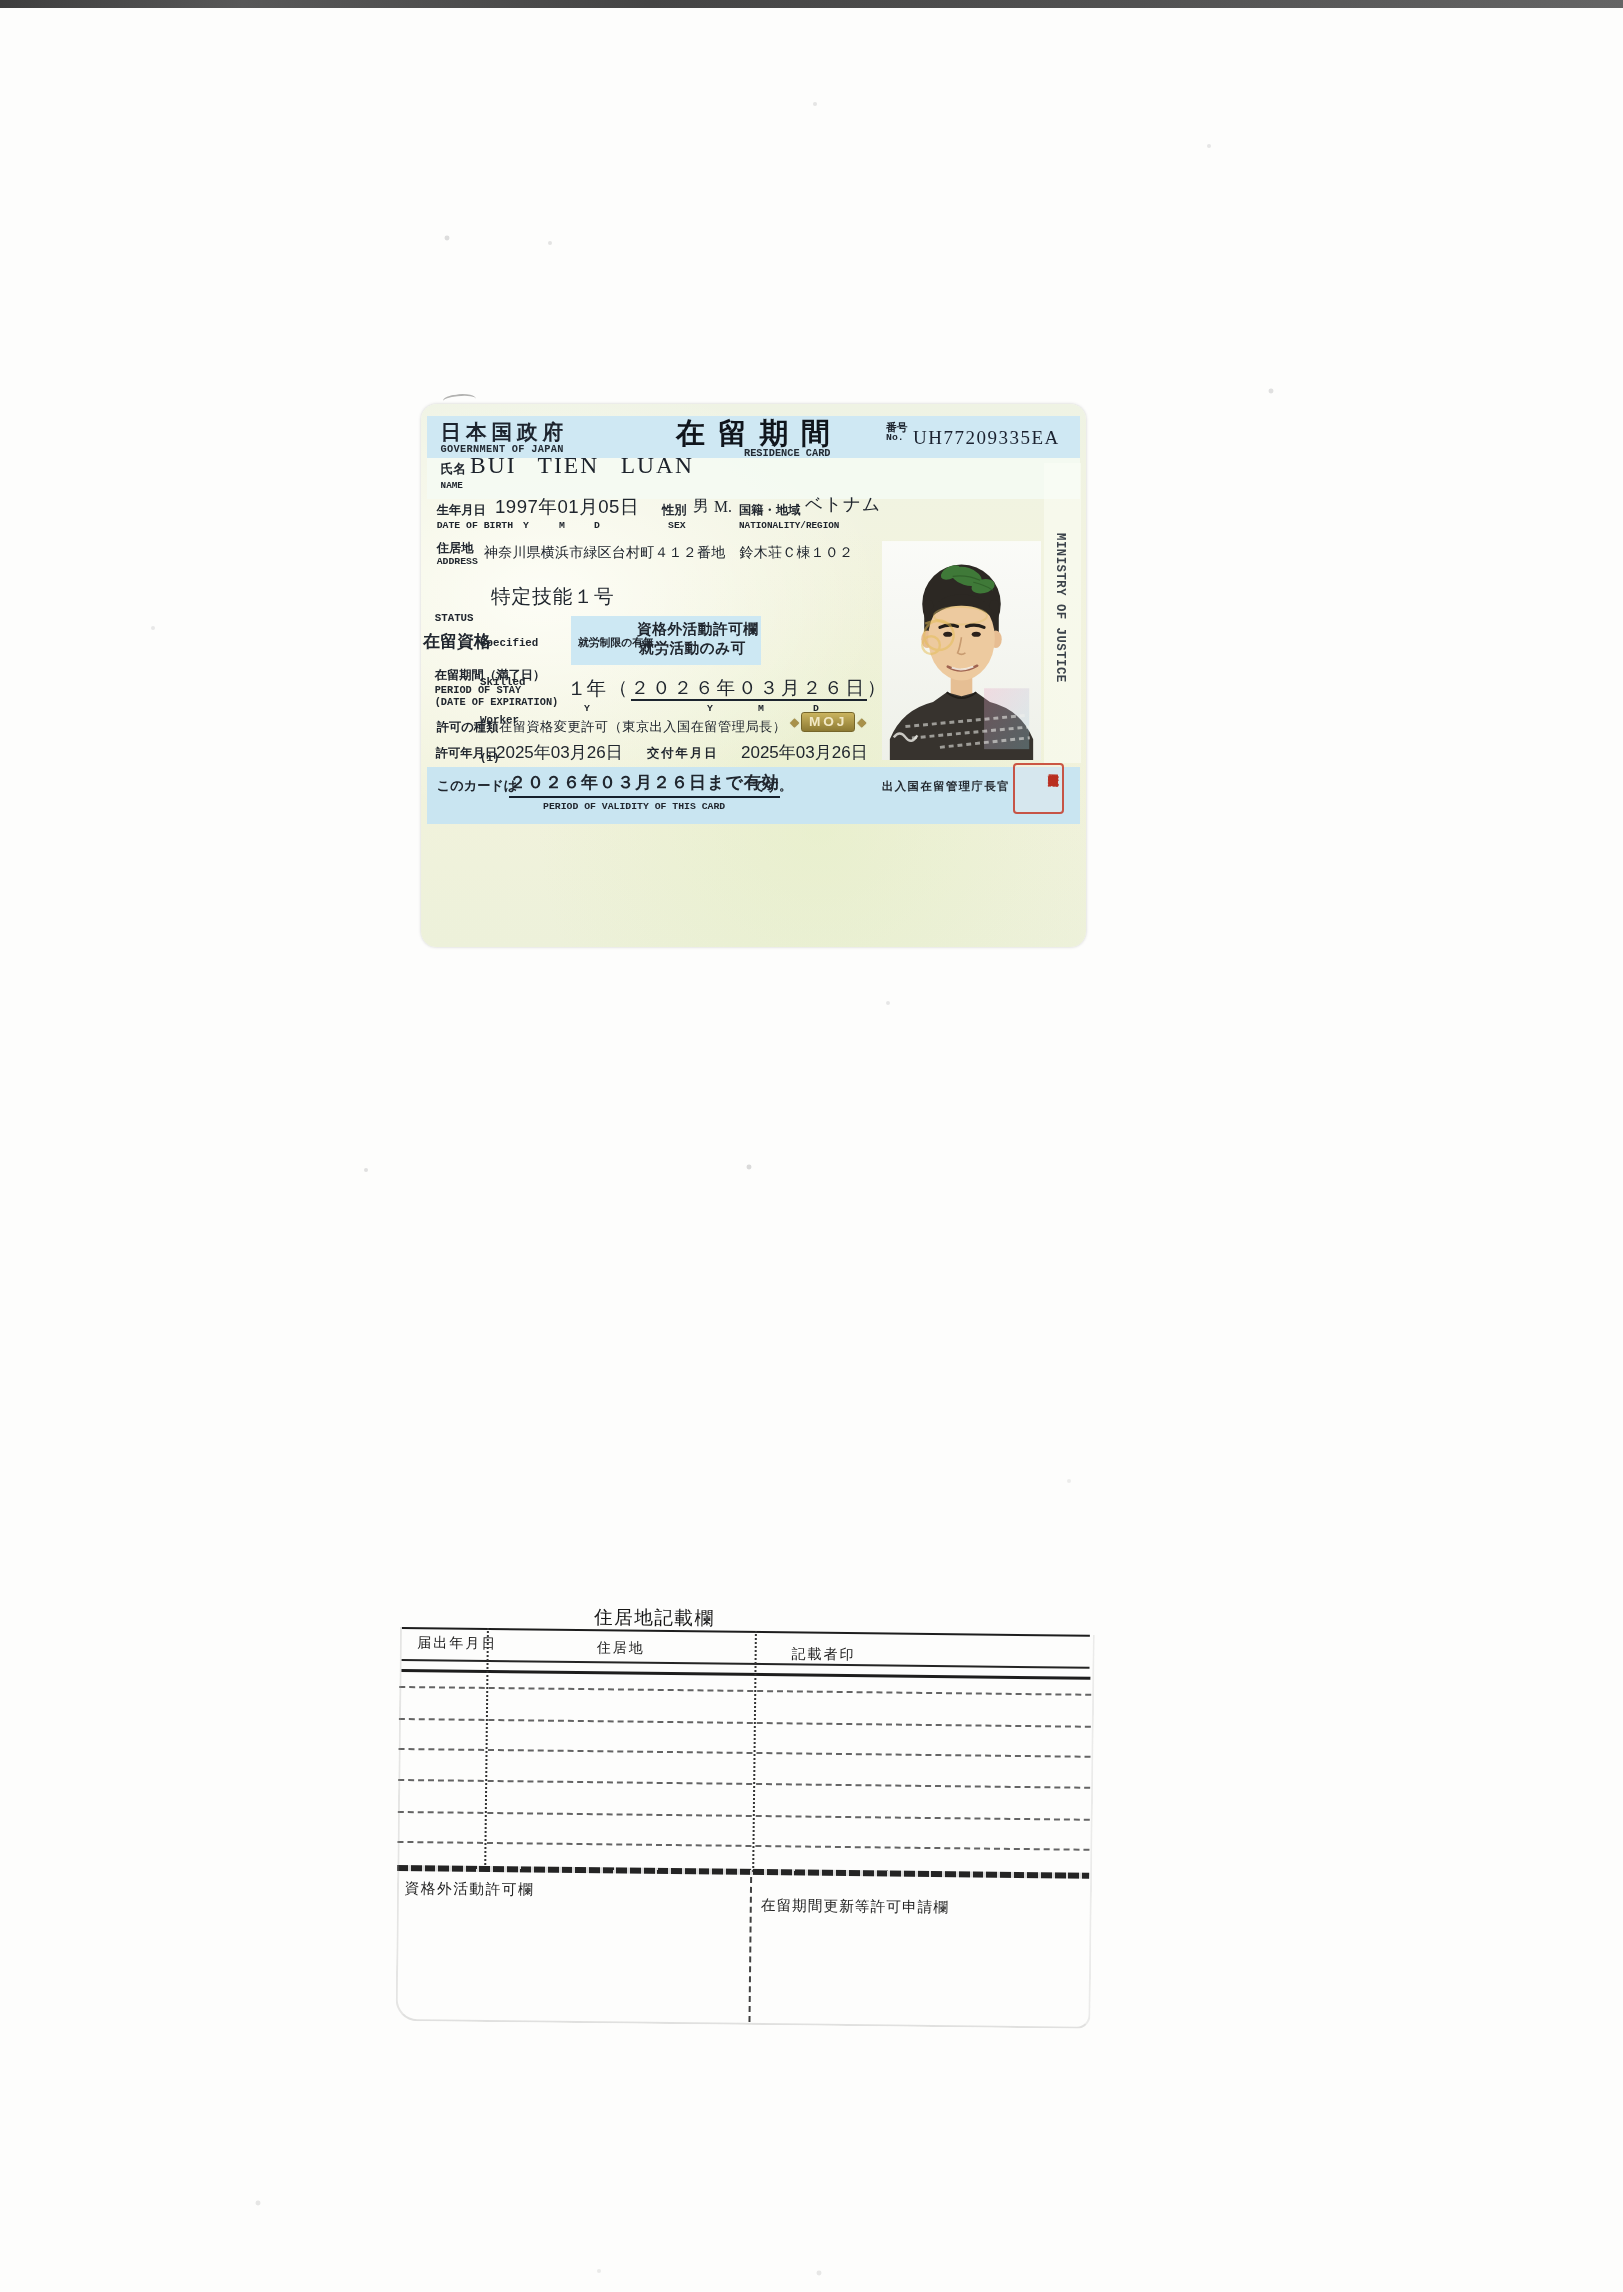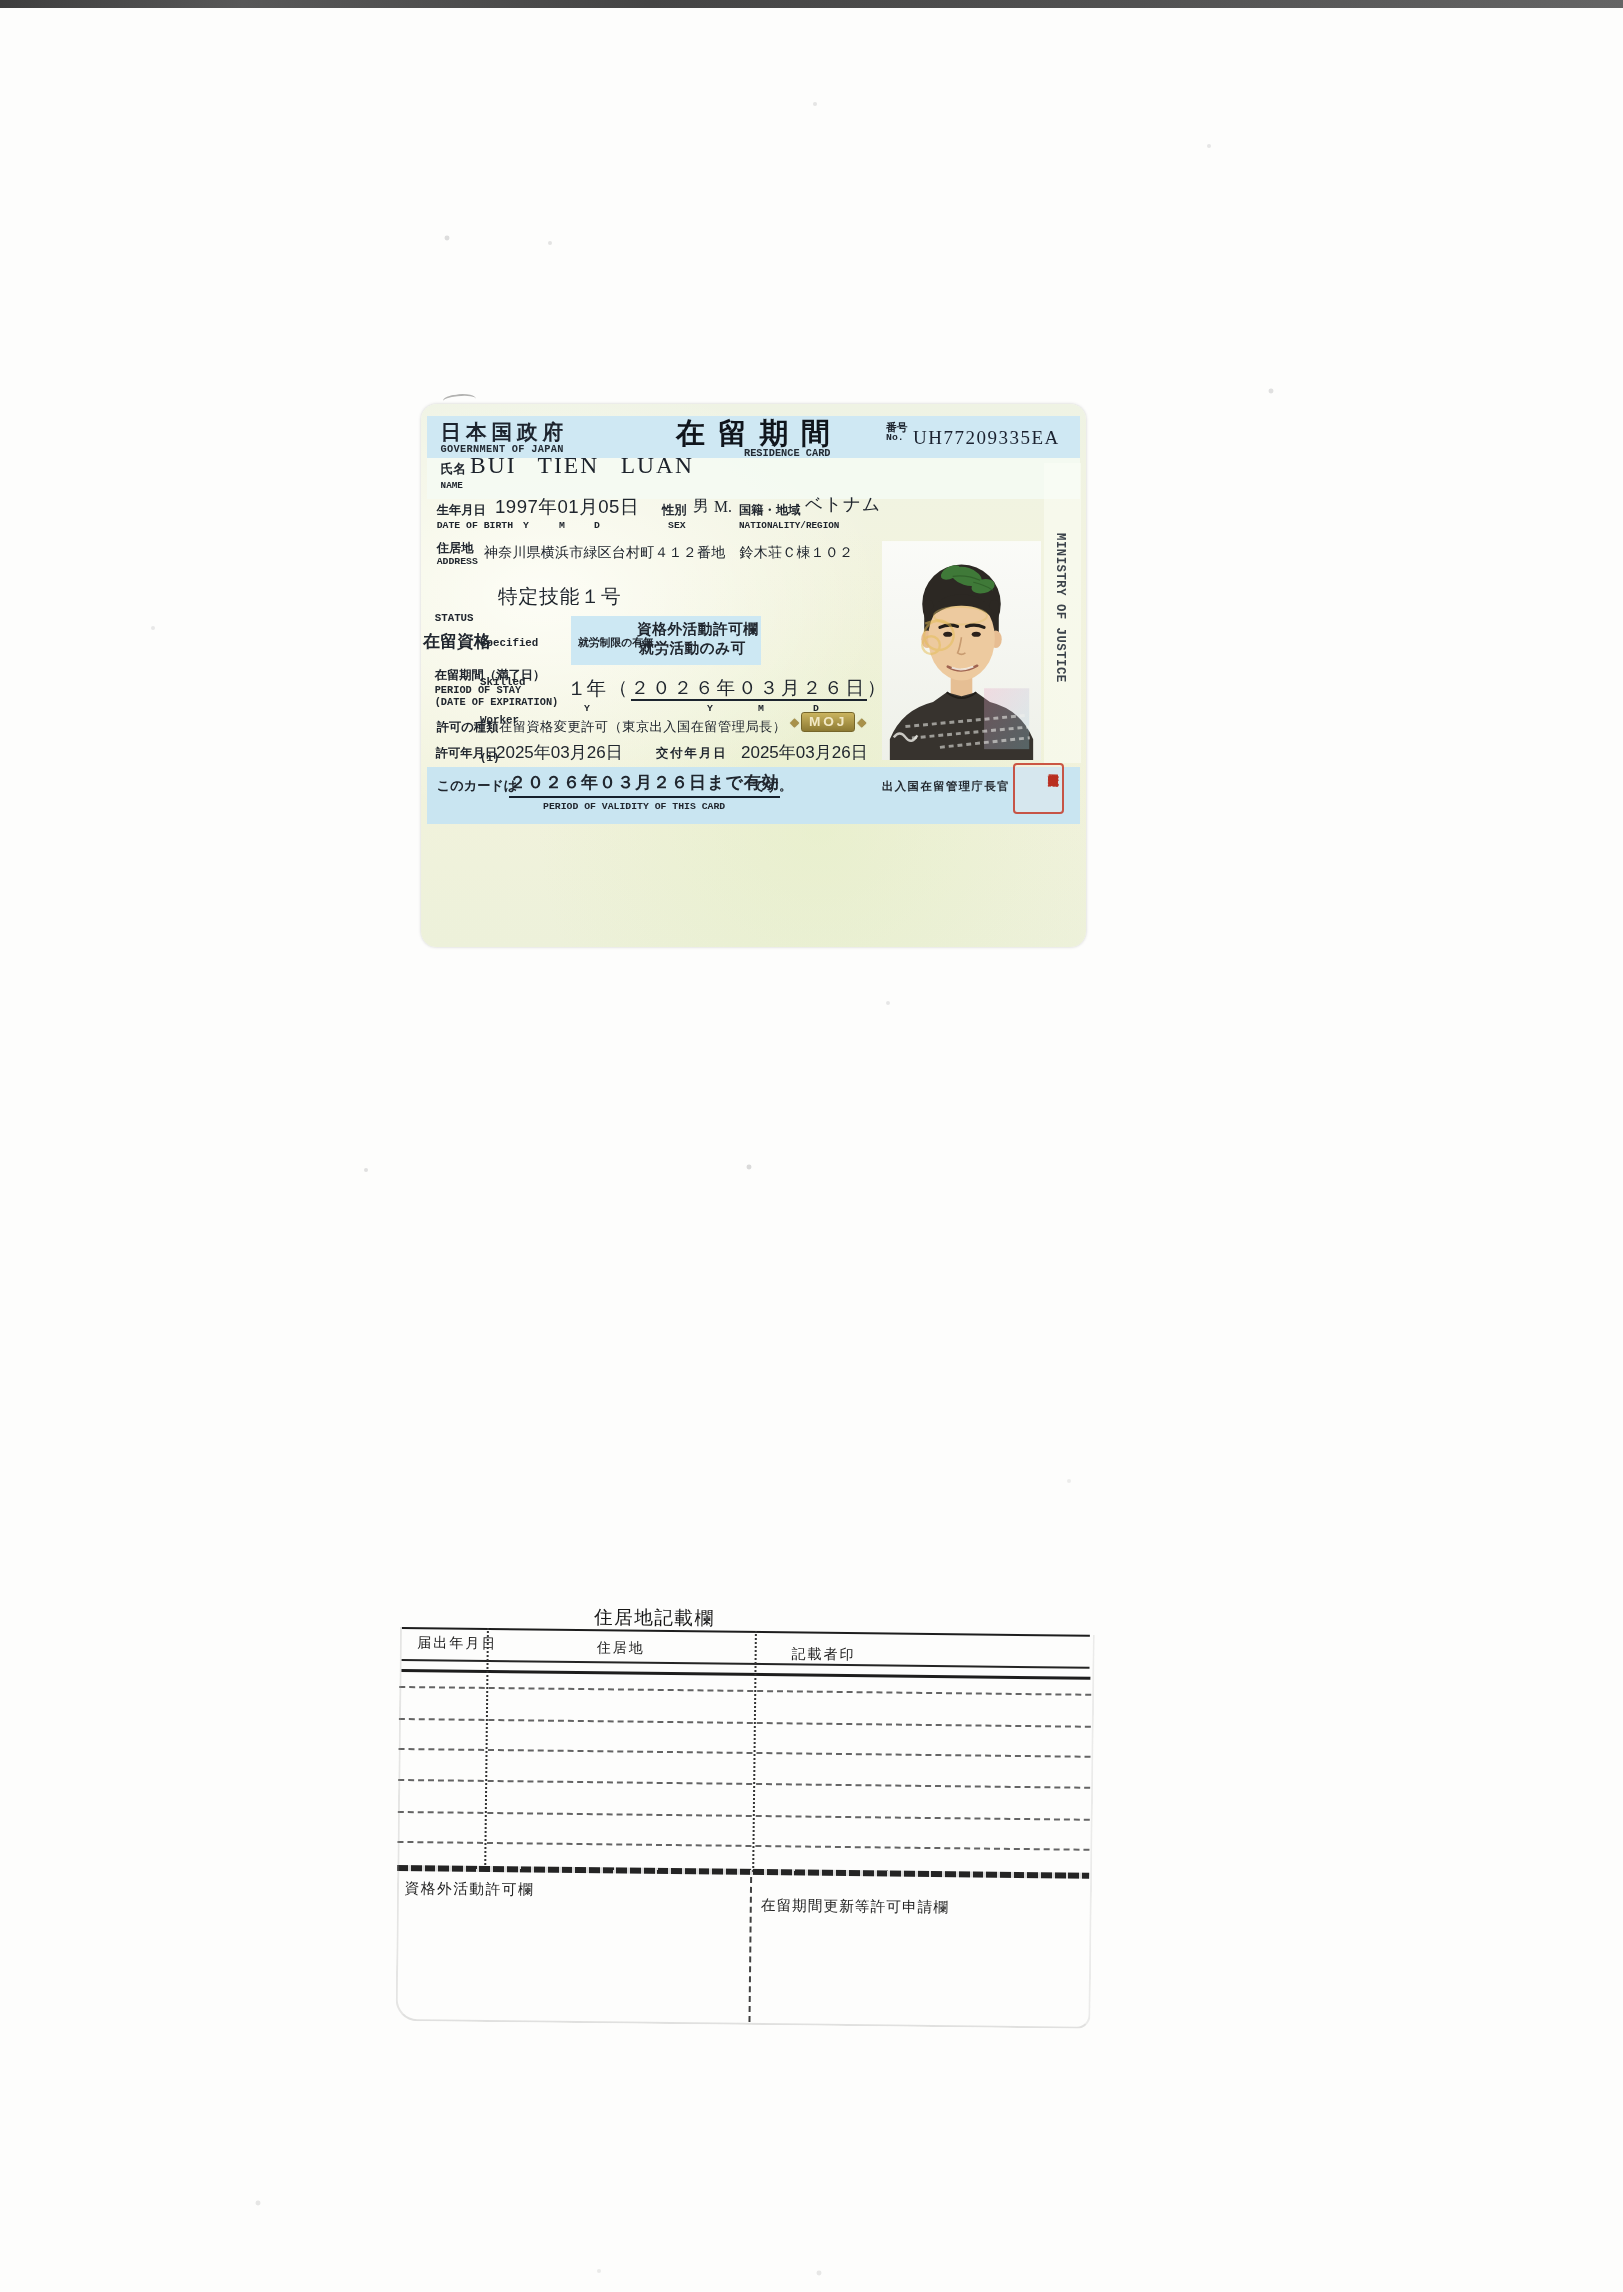--- a/index.html
+++ b/index.html
@@ -59,21 +59,21 @@
   .sex-cap{left:247px;top:116px;font-size:9.8px;font-weight:700;}
   .nat-label{left:318px;top:98px;font-size:12.3px;font-weight:700;}
   .nat-value{left:384px;top:88px;font-size:17.6px;letter-spacing:1px;}
   .nat-cap{left:318px;top:116px;font-size:9.3px;font-weight:700;}
 
   .addr-label{left:15.7px;top:136px;font-size:12.3px;font-weight:700;}
   .addr-cap{left:15.7px;top:152px;font-size:9.8px;font-weight:700;}
   .addr-value{left:63px;top:140px;font-size:14px;letter-spacing:0.2px;}
 
   .status-label{left:2px;top:186px;font-size:17px;font-weight:700;margin-top:40px;}
-  .status-value{left:77px;top:179px;font-size:19.6px;letter-spacing:1px;}
+  .status-value{left:70px;top:179px;font-size:19.6px;letter-spacing:1px;}
   .status-cap{left:13.7px;top:208px;font-size:10.8px;font-weight:700;}
   .status-lines{left:59px;top:208px;font-size:10.8px;font-weight:700;line-height:12.7px;white-space:pre;}
   .status-lines span{display:block;}
 
   .work-box{position:absolute;left:150px;top:212px;width:190px;height:49px;background:#cde8f3;}
   .work-label{left:157px;top:232px;font-size:10.8px;font-weight:700;}
   .work-l1{left:216px;top:216px;font-size:14.7px;font-weight:700;letter-spacing:0.5px;}
   .work-l2{left:218px;top:235px;font-size:14.7px;font-weight:700;letter-spacing:0.5px;}
 
   .period-label{left:13.7px;top:263px;font-size:12.3px;font-weight:700;}
@@ -89,21 +89,21 @@
 
   .perm-label{left:15.7px;top:315px;font-size:12.3px;font-weight:700;}
   .perm-value{left:78px;top:314px;font-size:13.2px;letter-spacing:0.5px;}
   .moj{position:absolute;left:369px;top:308px;display:flex;align-items:center;gap:2px;}
   .diamond{font-size:11.8px;color:#a8914a;text-shadow:0 0 1px #7c6a2e;}
   .moj-pill{background:linear-gradient(180deg,#cab45f,#8d7a33);color:#f2e9c5;font-weight:700;
     font-size:13.7px;letter-spacing:2.9px;padding:2px 6.9px;border-radius:2.9px;border:1px solid #76662a;line-height:1;}
 
   .pdate-label{left:14.7px;top:341px;font-size:12.3px;font-weight:700;}
   .pdate-value{left:75px;top:337px;font-size:17px;}
-  .idate-label{left:235px;top:341px;font-size:12.3px;font-weight:700;letter-spacing:2px;}
+  .idate-label{left:226px;top:341px;font-size:12.3px;font-weight:700;letter-spacing:2px;}
   .idate-value{left:320px;top:337px;font-size:17px;}
 
   .valid-prefix{left:15.7px;top:373px;font-size:13.2px;font-weight:700;}
   .valid-value{left:88px;top:367px;font-size:17px;font-weight:700;letter-spacing:1px;
     border-bottom:2.5px solid #15202c;padding-bottom:2px;}
   .valid-suffix{left:331px;top:373px;font-size:13.2px;font-weight:700;}
   .authority{left:461px;top:375px;font-size:11.3px;font-weight:700;letter-spacing:1.5px;color:#242a30;}
   .valid-cap{left:122px;top:397px;font-size:9.8px;font-weight:700;}
 
   .seal{position:absolute;left:592px;top:359px;width:43px;height:45px;border:2.9px solid rgba(195,58,40,.85);

